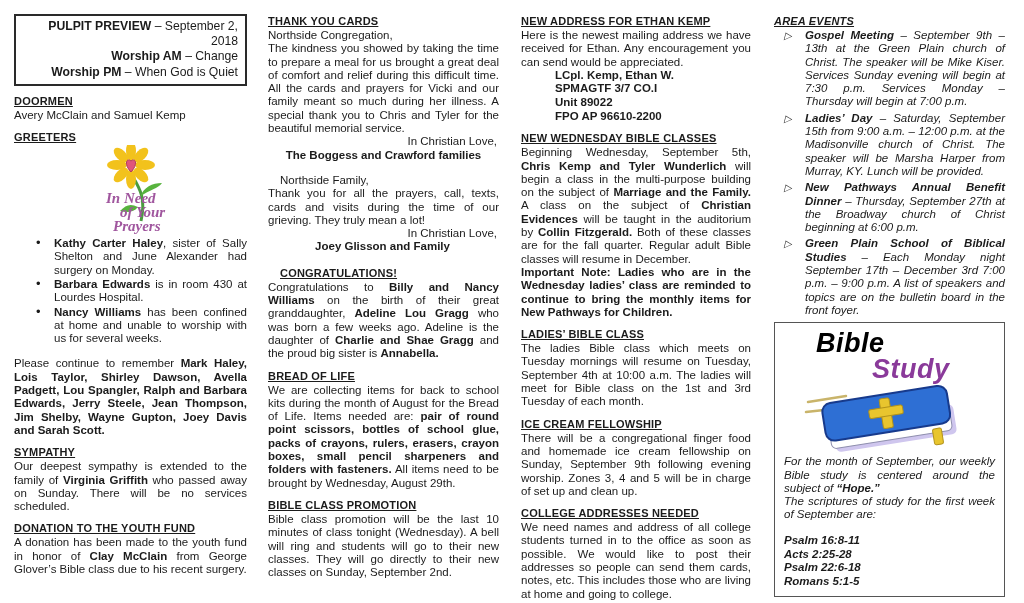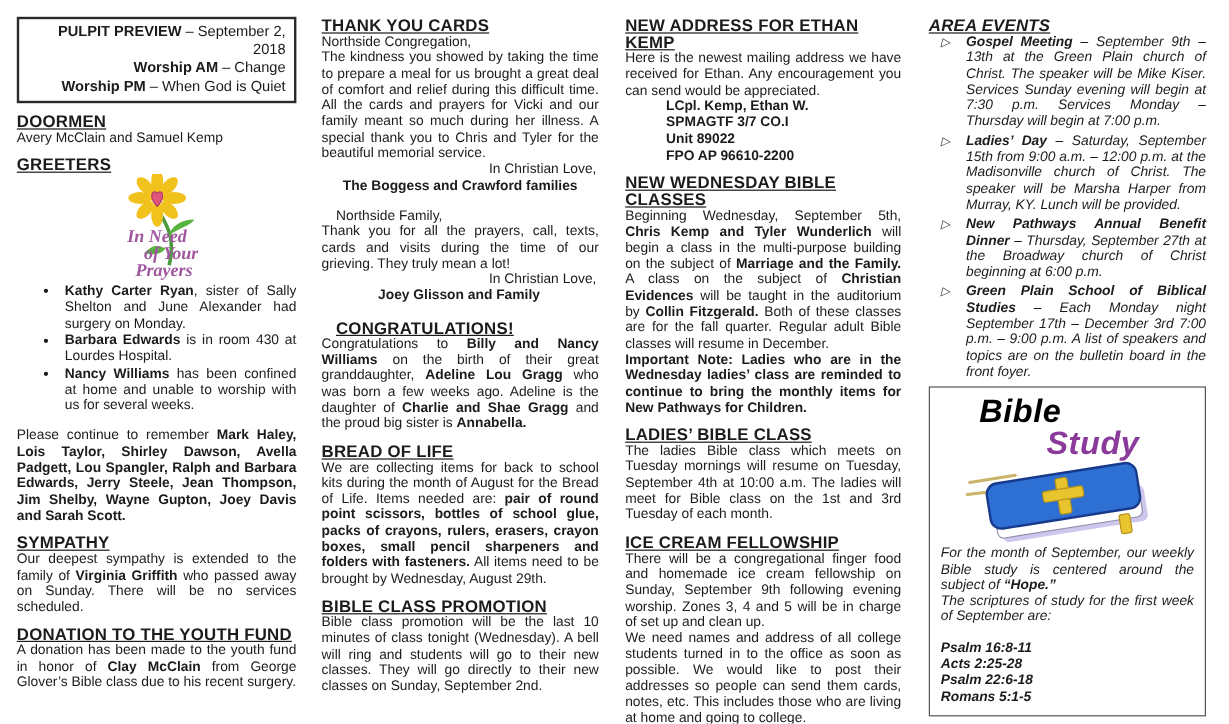--- a/index.html
+++ b/index.html
@@ -3,21 +3,21 @@
 <meta charset="utf-8">
 <style>
   html,body{margin:0;padding:0;background:#ffffff;}
   body{width:1024px;height:603px;overflow:hidden;font-family:"Liberation Sans",sans-serif;color:#1b1b1b;}
   .page{position:relative;width:1024px;height:603px;background:#fff;}
   .col{position:absolute;top:12px;font-size:11.5px;line-height:13.3px;text-align:justify;}
   #c1{left:14px;width:233px;}
   #c2{left:268px;width:231px;}
   #c3{left:521px;width:230px;}
   #c4{left:774px;width:231px;font-style:italic;}
-  h3{font-size:14px;line-height:14px;margin:8px 0 1px;text-decoration:underline;text-underline-offset:1px;text-align:left;letter-spacing:.2px;}
+  h3{font-size:11px;line-height:14px;margin:8px 0 1px;text-decoration:underline;text-underline-offset:1px;text-align:left;letter-spacing:.2px;}
   .col > h3:first-child{margin-top:2px;}
   p{margin:0;}
   b{font-weight:bold;}
   
   .pulpit{border:2px solid #2a2a2a;padding:3px 7px 4px;margin:2px 0 7px;font-size:12.2px;line-height:15.2px;text-align:right;}
   
   .flower{position:relative;height:88px;margin:3px 0 1px;}
   .flower svg{position:absolute;left:86px;top:-2px;}
   .pr{position:absolute;font-family:"Liberation Serif",serif;font-style:italic;font-weight:bold;color:#a0569e;font-size:15px;line-height:15px;}
   .pr1{left:92px;top:44px;}
@@ -85,21 +85,21 @@
           <ellipse cx="41" cy="30" rx="5" ry="9" transform="rotate(-45 41 30)" fill="#f2c21c"></ellipse>
           <path d="M31 27 C24 20,26 12,31 16 C36 12,38 20,31 27 Z" fill="#e0557b" stroke="#b23b5e" stroke-width="1"></path>
         </g>
       </svg>
       <div class="pr pr1">In Need</div>
       <div class="pr pr2">of Your</div>
       <div class="pr pr3">Prayers</div>
     </div>
 
     <ul class="blist">
-      <li><b>Kathy Carter Ryan</b>, sister of Sally Shelton and June Alexander had surgery on Monday.</li>
+      <li><b>Kathy Carter Haley</b>, sister of Sally Shelton and June Alexander had surgery on Monday.</li>
       <li><b>Barbara Edwards</b> is in room 430 at Lourdes Hospital.</li>
       <li><b>Nancy Williams</b> has been confined at home and unable to worship with us for several weeks.</li>
     </ul>
 
     <p class="mt">Please continue to remember <b>Mark Haley, Lois Taylor, Shirley Dawson, Avella Padgett, Lou Spangler, Ralph and Barbara Edwards, Jerry Steele, Jean Thompson, Jim Shelby, Wayne Gupton, Joey Davis and Sarah Scott.</b></p>
 
     <h3>SYMPATHY</h3>
     <p>Our deepest sympathy is extended to the family of <b>Virginia Griffith</b> who passed away on Sunday. There will be no services scheduled.</p>
 
     <h3>DONATION TO THE YOUTH FUND</h3>
@@ -141,20 +141,21 @@
     <h3>NEW WEDNESDAY BIBLE CLASSES</h3>
     <p>Beginning Wednesday, September 5th, <b>Chris Kemp and Tyler Wunderlich</b> will begin a class in the multi-purpose building on the subject of <b>Marriage and the Family.</b> A class on the subject of <b>Christian Evidences</b> will be taught in the auditorium by <b>Collin Fitzgerald.</b> Both of these classes are for the fall quarter. Regular adult Bible classes will resume in December.</p>
     <p><b>Important Note: Ladies who are in the Wednesday ladies’ class are reminded to continue to bring the monthly items for New Pathways for Children.</b></p>
 
     <h3>LADIES’ BIBLE  CLASS</h3>
     <p>The ladies Bible class which meets on Tuesday mornings will resume on Tuesday, September 4th at 10:00 a.m. The ladies will meet for Bible class on the 1st and 3rd Tuesday of each month.</p>
 
     <h3>ICE CREAM FELLOWSHIP</h3>
     <p>There will be a congregational finger food and homemade ice cream fellowship on Sunday, September 9th following evening worship. Zones 3, 4 and 5 will be in charge of set up and clean up.</p>
 
+    <h3>COLLEGE ADDRESSES NEEDED</h3>
     <p>We need names and address of all college students turned in to the office as soon as possible. We would like to post their addresses so people can send them cards, notes, etc. This includes those who are living at home and going to college.</p>
   </div>
 
   <div class="col" id="c4">
     <h3>AREA EVENTS</h3>
     <ul class="alist">
       <li><b>Gospel Meeting</b> – September 9th – 13th at the Green Plain church of Christ. The speaker will be Mike Kiser. Services Sunday evening will begin at 7:30 p.m. Services Monday – Thursday will begin at 7:00 p.m.</li>
       <li><b>Ladies’ Day</b> – Saturday, September 15th from 9:00 a.m. – 12:00 p.m. at the Madisonville church of Christ. The speaker will be Marsha Harper from Murray, KY. Lunch will be provided.</li>
       <li><b>New Pathways Annual Benefit Dinner</b> – Thursday, September 27th at the Broadway church of Christ beginning at 6:00 p.m.</li>
       <li><b>Green Plain School of Biblical Studies</b> – Each Monday night September 17th – December 3rd 7:00 p.m. – 9:00 p.m. A list of speakers and topics are on the bulletin board in the front foyer.</li>

